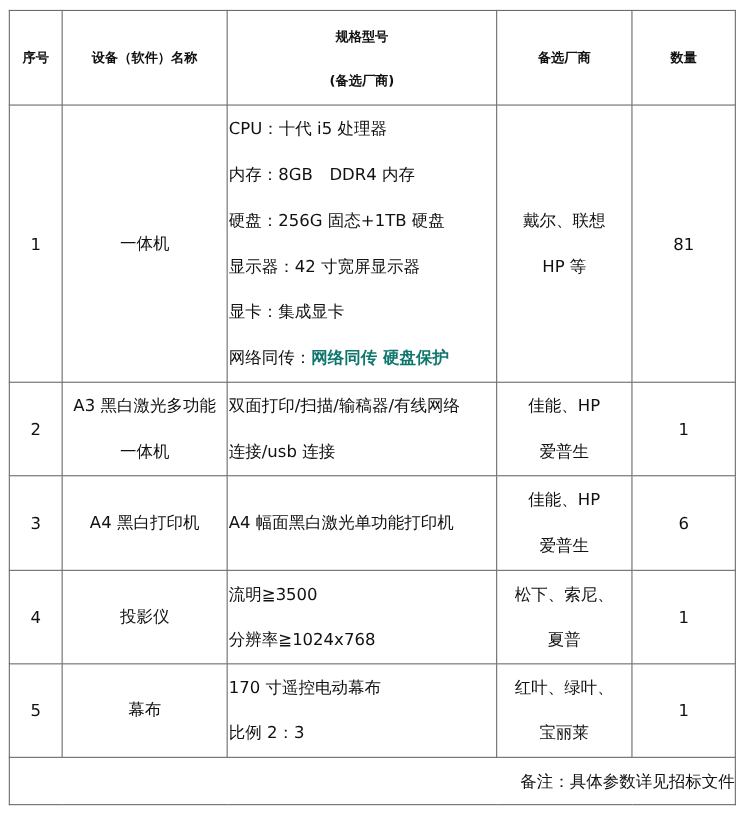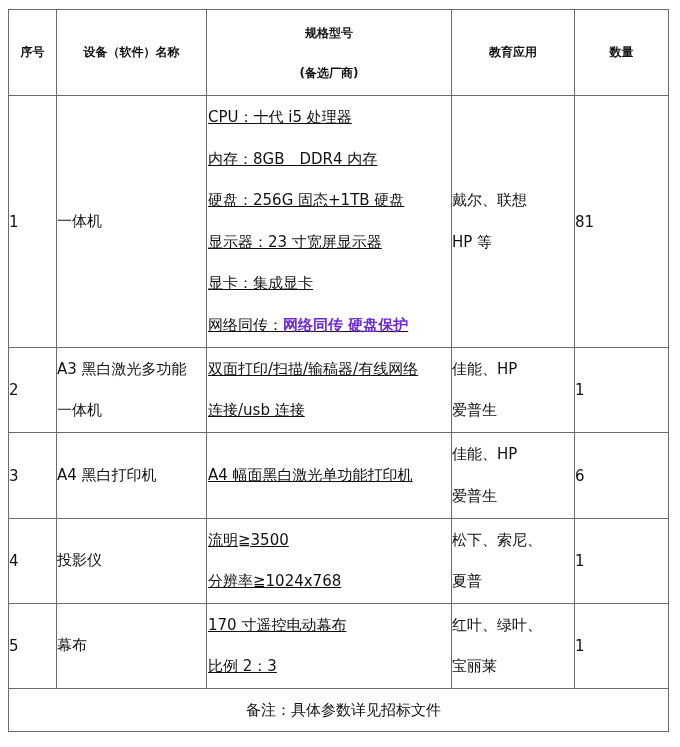--- a/index.html
+++ b/index.html
@@ -7,60 +7,60 @@
          font-family: "DejaVu Sans", "Liberation Sans", sans-serif; color: #111; }
   table.spec { position: absolute; left: 8px; top: 9px; width: 660px;
                border-collapse: collapse; table-layout: fixed; font-size: 15px; }
   table.spec td, table.spec th { border: 1.5px solid #6b6b6b; padding: 0; vertical-align: middle; }
   th { font-weight: bold; font-size: 12px; text-align: center; }
   col.c1 { width: 48px; } col.c2 { width: 150px; } col.c3 { width: 245px; }
   col.c4 { width: 123px; } col.c5 { width: 94px; }
   tr.hdr { height: 86px; }
   tr.r1 { height: 252px; } tr.r2 { height: 85px; } tr.r3 { height: 86px; }
   tr.r4 { height: 85px; } tr.r5 { height: 85px; } tr.note { height: 43px; }
-  .center { }
+  .center { text-align: center; }
   .line { display: block; line-height: 41.5px; white-space: nowrap; }
   .hdr-line { display: block; line-height: 40px; }
-  .spec-cell { padding-left: 1px !important; text-align: left; text-decoration: underline; }
-  .red { color: #6d28d9; font-weight: bold; }
-  .note-cell { padding-left: 10px !important; text-align: center; }
+  .spec-cell { padding-left: 1px !important; text-align: left; }
+  .red { color: #0f766e; font-weight: bold; }
+  .note-cell { padding-left: 10px !important; text-align: right; }
 </style>
 </head>
 <body>
 
 <table class="spec">
   <colgroup>
       <col class="c1">
       <col class="c2">
       <col class="c3">
       <col class="c4">
       <col class="c5">
     </colgroup>
   <tbody>
       <tr class="hdr">
     <th>序号</th>
     <th>设备（软件）名称</th>
     <th>
       <span class="hdr-line">规格型号</span>
       <span class="hdr-line">(备选厂商)</span>
     </th>
-    <th>教育应用</th>
+    <th>备选厂商</th>
     <th>数量</th>
   </tr>
 
   <tr class="r1">
     <td class="center">1</td>
     <td class="center">
       <span class="line">一体机</span>
     </td>
     <td class="spec-cell">
       <span class="line">CPU：十代 i5 处理器</span>
       <span class="line">内存：8GB　DDR4  内存</span>
       <span class="line">硬盘：256G 固态+1TB 硬盘</span>
-      <span class="line">显示器：23 寸宽屏显示器</span>
+      <span class="line">显示器：42 寸宽屏显示器</span>
       <span class="line">显卡：集成显卡</span>
       <span class="line"><span>网络同传：</span><span class="red">网络同传  硬盘保护</span></span>
     </td>
     <td class="center">
       <span class="line">戴尔、联想</span>
       <span class="line">HP 等</span>
     </td>
     <td class="center">81</td>
   </tr>
 

